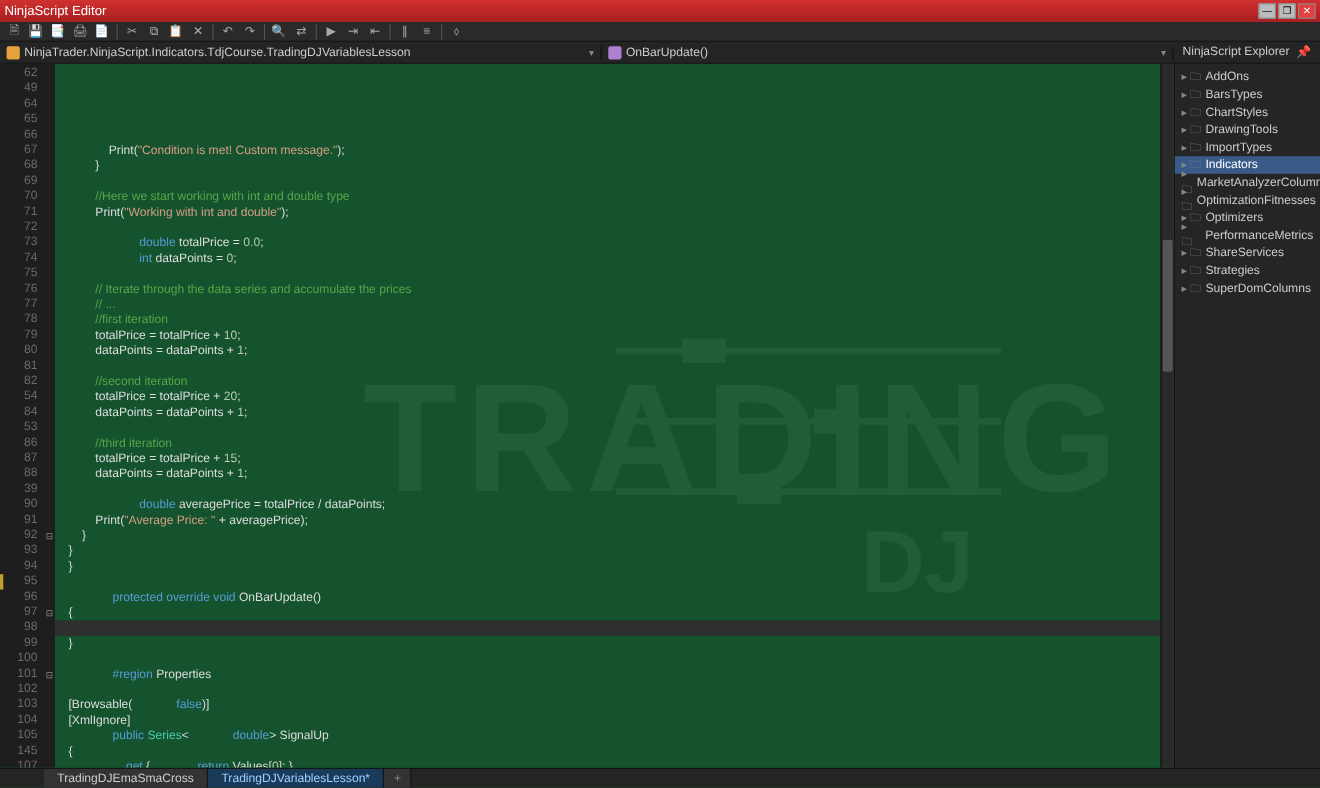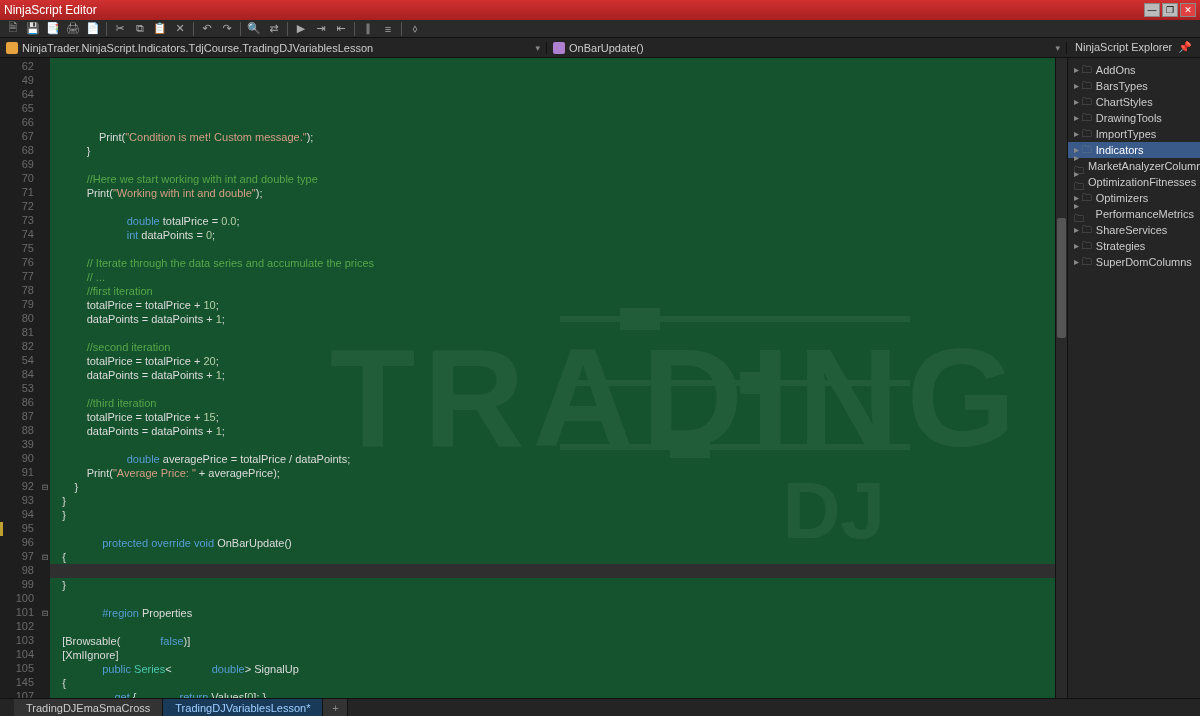--- a/index.html
+++ b/index.html
@@ -45,21 +45,21 @@
 .scrollbar-v { width:12px; background:#2a2a2a; border-left:1px solid #111; position:relative; flex-shrink:0; }
 .scrollbar-v .thumb { position:absolute; left:1px; right:1px; top:160px; height:120px; background:#555; border-radius:2px; cursor:pointer; }
 
 
 .explorer { width:133px; flex-shrink:0; background:#252525; border-left:1px solid #111; padding:4px 0; }
 .explorer .item { display:flex; align-items:center; height:16px; padding:0 6px; color:#ccc; font-size:11px; cursor:pointer; gap:4px; }
 .explorer .item .folder { color:#888; font-size:10px; }
 .explorer .item.sel { background:#3a5a8a; color:#fff; }
 
 
-.tabs { height:18px; background:#242424; display:flex; align-items:center; border-top:1px solid #111; padding-left:14px; }
+.tabs { height:18px; background:#242424; display:flex; align-items:center; border-top:1px solid #111; padding-left:40px; }
 .tab { height:18px; padding:0 12px; display:flex; align-items:center; font-size:11px; color:#ccc; background:#333; border-right:1px solid #111; cursor:pointer; }
 .tab.active { background:#1a3a5a; color:#9ecfff; }
 .tab.add { width:20px; justify-content:center; color:#888; }
 
 
 .watermark { position:absolute; top:200px; left:250px; right:170px; height:280px; pointer-events:none; opacity:0.06; display:flex; align-items:center; gap:30px; }
 .watermark svg { height:280px; }
 .watermark .wtxt { font-size:140px; font-weight:800; color:#fff; letter-spacing:8px; font-family:Arial,sans-serif; }
 .watermark .sub { position:absolute; bottom:20px; right:0; font-size:80px; font-weight:700; color:#fff; font-family:Arial,sans-serif; }
 .watermark .sliders { position:absolute; bottom:30px; left:260px; width:350px; }

